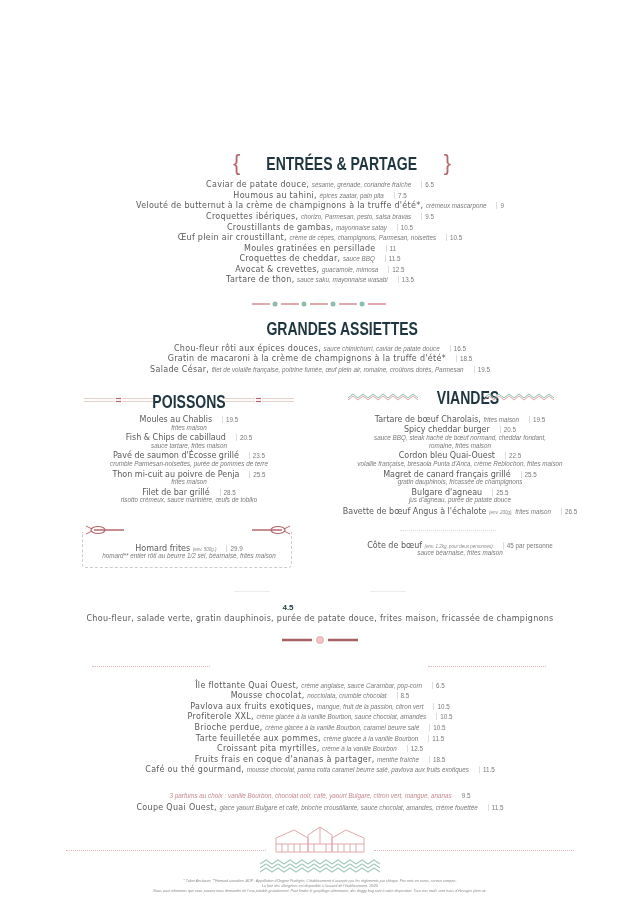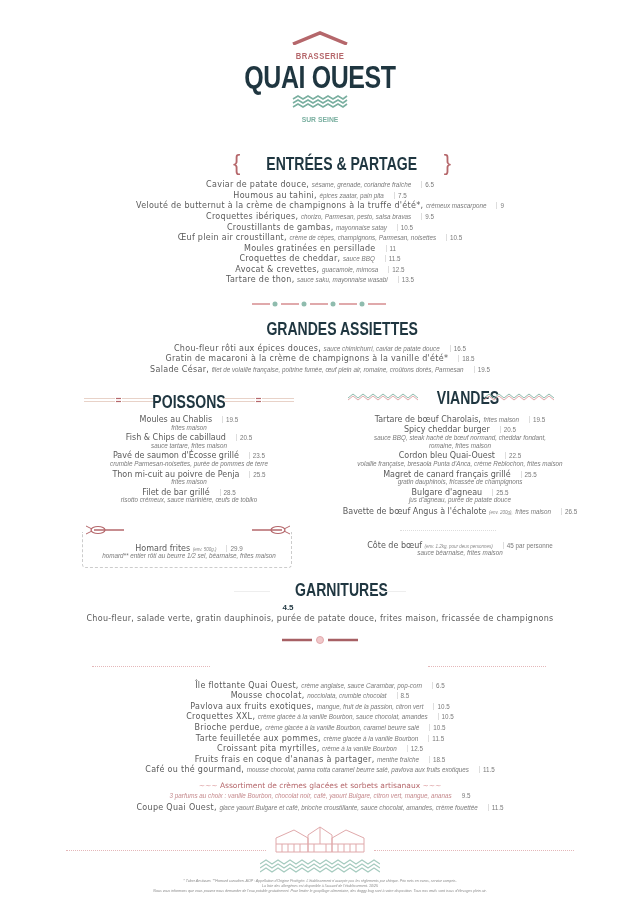--- a/index.html
+++ b/index.html
@@ -48,33 +48,20 @@
   .garn-price { position: absolute; left: 0; width: 576px; text-align: center; font-family: "Liberation Sans", sans-serif; font-weight: bold; font-size: 8px; color: #1f3640; }
   .sorbet-title { position: absolute; left: 0; width: 640px; text-align: center; font-size: 7.5px; color: #b5676b; white-space: nowrap; }
   .sorbet-sub { position: absolute; left: 0; width: 640px; text-align: center; font-size: 6.3px; color: #c58a8d; font-style: italic; white-space: nowrap; font-family: "Liberation Sans", sans-serif; }
   .sorbet-sub .price { color: #7a7a7a; margin-left: 10px; font-style: normal; }
 </style>
 </head>
 <body>
 
 <div class="page">
 
-  <div class="logo">
-    <svg class="roof" viewBox="0 0 58 14" width="58" height="14">
-      <polyline points="2,13 29,2 56,13" fill="none" stroke="#b5676b" stroke-width="3.5"></polyline>
-    </svg>
-    <div class="brasserie">BRASSERIE</div>
-    <div class="quai">QUAI OUEST</div>
-    <svg class="waves" viewBox="0 0 58 14" width="58" height="14">
-      <polyline points="2,4 7,1 12,4 17,1 22,4 27,1 32,4 37,1 42,4 47,1 52,4 56,1" fill="none" stroke="#7bb0a1" stroke-width="1.6"></polyline>
-      <polyline points="2,8 7,5 12,8 17,5 22,8 27,5 32,8 37,5 42,8 47,5 52,8 56,5" fill="none" stroke="#7bb0a1" stroke-width="1.6"></polyline>
-      <polyline points="2,12 7,9 12,12 17,9 22,12 27,9 32,12 37,9 42,12 47,9 52,12 56,9" fill="none" stroke="#7bb0a1" stroke-width="1.6"></polyline>
-    </svg>
-    <div class="surseine">SUR SEINE</div>
-  </div>
 
   <div class="sec-title" style="top:150px;">
     <span class="brace">{</span>
     <span class="t">ENTRÉES &amp; PARTAGE</span>
     <span class="brace">}</span>
   </div>
 
   <div class="item" style="top:179px;"><span class="name">Caviar de patate douce,</span> <span class="desc">sésame, grenade, coriandre fraîche</span><span class="price">6.5</span></div>
   <div class="item" style="top:190px;"><span class="name">Houmous au tahini,</span> <span class="desc">épices zaatar, pain pita</span><span class="price">7.5</span></div>
   <div class="item" style="top:200px;"><span class="name">Velouté de butternut à la crème de champignons à la truffe d'été*,</span> <span class="desc">crémeux mascarpone</span><span class="price">9</span></div>
@@ -95,21 +82,21 @@
     <circle cx="81" cy="4" r="2.5" fill="#8fbcae"></circle>
     <line x1="87" y1="4" x2="105" y2="4" stroke="#e0a9ab" stroke-width="2"></line>
     <circle cx="110" cy="4" r="2.5" fill="#8fbcae"></circle>
     <line x1="116" y1="4" x2="134" y2="4" stroke="#e0a9ab" stroke-width="2"></line>
   </svg>
 
   <div class="sec-title" style="top:319px;">
     <span class="t">GRANDES ASSIETTES</span>
   </div>
   <div class="item" style="top:343px;"><span class="name">Chou-fleur rôti aux épices douces,</span> <span class="desc">sauce chimichurri, caviar de patate douce</span><span class="price">16.5</span></div>
-  <div class="item" style="top:353px;"><span class="name">Gratin de macaroni à la crème de champignons à la vanille d'été*</span><span class="price">18.5</span></div>
+  <div class="item" style="top:353px;"><span class="name">Gratin de macaroni à la crème de champignons à la truffe d'été*</span><span class="price">18.5</span></div>
   <div class="item" style="top:364px;"><span class="name">Salade César,</span> <span class="desc">filet de volaille française, poitrine fumée, œuf plein air, romaine, croûtons dorés, Parmesan</span><span class="price">19.5</span></div>
 
   <svg style="position:absolute;left:84px;top:396px;" width="70" height="8">
     <line x1="0" y1="2.5" x2="70" y2="2.5" stroke="#e8d2c8" stroke-width="1"></line>
     <line x1="0" y1="5.5" x2="70" y2="5.5" stroke="#e8d2c8" stroke-width="1"></line>
     <rect x="31" y="1" width="7" height="6" fill="#fff"></rect>
     <line x1="32" y1="2.5" x2="37" y2="2.5" stroke="#b5676b" stroke-width="1.2"></line>
     <line x1="32" y1="5.5" x2="37" y2="5.5" stroke="#b5676b" stroke-width="1.2"></line>
   </svg>
   <div class="col-title" style="left:84px;width:210px;top:392px;text-decoration:underline;">
@@ -172,51 +159,43 @@
   <div class="sub" style="left:330px;width:260px;top:477px;">gratin dauphinois, fricassée de champignons</div>
   <div class="col-item" style="left:330px;width:260px;top:487px;"><span>Bulgare d'agneau</span><span class="price">25.5</span></div>
   <div class="sub" style="left:330px;width:260px;top:495px;">jus d'agneau, purée de patate douce</div>
   <div class="col-item" style="left:330px;width:260px;top:506px;"><span>Bavette de bœuf Angus à l'échalote</span> <span class="small">(env. 200g),</span> <span class="desc">frites maison</span><span class="price">26.5</span></div>
 
   <div class="dots-line" style="left:400px;top:530px;width:96px;border-top:1px dotted #ddd;"></div>
   <div class="col-item" style="left:330px;width:260px;top:540px;"><span>Côte de bœuf</span> <span class="small">(env. 1.2kg, pour deux personnes)</span><span class="price">45 par personne</span></div>
   <div class="sub" style="left:330px;width:260px;top:548px;">sauce béarnaise, frites maison</div>
 
   <div class="thin-line" style="left:234px;top:591px;width:36px;"></div>
-  <div class="sec-title" style="top:580px;">
-    <span class="t">GARNITURES</span>
-  </div>
   <div class="thin-line" style="left:370px;top:591px;width:36px;"></div>
   <div class="garn-price" style="top:603px;">4.5</div>
   <div class="item" style="top:613px;"><span class="name">Chou-fleur, salade verte, gratin dauphinois, purée de patate douce, frites maison, fricassée de champignons</span></div>
 
   <svg style="position:absolute;left:282px;top:636px;" width="76" height="8">
     <line x1="0" y1="4" x2="30" y2="4" stroke="#a76064" stroke-width="2.5"></line>
     <circle cx="38" cy="4" r="3.5" fill="#f0c8ca" stroke="#e3a9ac" stroke-width="1"></circle>
     <line x1="46" y1="4" x2="76" y2="4" stroke="#a76064" stroke-width="2.5"></line>
   </svg>
 
   <div class="dots-line" style="left:92px;top:666px;width:118px;"></div>
   <div class="dots-line" style="left:428px;top:666px;width:118px;"></div>
 
   <div class="item" style="top:680px;"><span class="name">Île flottante Quai Ouest,</span> <span class="desc">crème anglaise, sauce Carambar, pop-corn</span><span class="price">6.5</span></div>
   <div class="item" style="top:690px;"><span class="name">Mousse chocolat,</span> <span class="desc">nocciolata, crumble chocolat</span><span class="price">8.5</span></div>
   <div class="item" style="top:701px;"><span class="name">Pavlova aux fruits exotiques,</span> <span class="desc">mangue, fruit de la passion, citron vert</span><span class="price">10.5</span></div>
-  <div class="item" style="top:711px;"><span class="name">Croquettes XXL,</span> <span class="desc">crème glacée à la vanille Bourbon, sauce chocolat, amandes</span><span class="price">10.5</span></div>
+  <div class="item" style="top:711px;"><span class="name">Profiterole XXL,</span> <span class="desc">crème glacée à la vanille Bourbon, sauce chocolat, amandes</span><span class="price">10.5</span></div>
   <div class="item" style="top:722px;"><span class="name">Brioche perdue,</span> <span class="desc">crème glacée à la vanille Bourbon, caramel beurre salé</span><span class="price">10.5</span></div>
   <div class="item" style="top:733px;"><span class="name">Tarte feuilletée aux pommes,</span> <span class="desc">crème glacée à la vanille Bourbon</span><span class="price">11.5</span></div>
   <div class="item" style="top:743px;"><span class="name">Croissant pita myrtilles,</span> <span class="desc">crème à la vanille Bourbon</span><span class="price">12.5</span></div>
   <div class="item" style="top:754px;"><span class="name">Fruits frais en coque d'ananas à partager,</span> <span class="desc">menthe fraîche</span><span class="price">18.5</span></div>
   <div class="item" style="top:764px;"><span class="name">Café ou thé gourmand,</span> <span class="desc">mousse chocolat, panna cotta caramel beurre salé, pavlova aux fruits exotiques</span><span class="price">11.5</span></div>
 
-  <div class="sorbet-title" style="top:781px;">
-    <span style="color:#e0a9ab;">~~~</span>
-    <span>Assortiment de crèmes glacées et sorbets artisanaux</span>
-    <span style="color:#e0a9ab;">~~~</span>
-  </div>
   <div class="sorbet-sub" style="top:792px;"><span>3 parfums au choix : vanille Bourbon, chocolat noir, café, yaourt Bulgare, citron vert, mangue, ananas</span><span class="price">9.5</span></div>
   <div class="item" style="top:802px;"><span class="name">Coupe Quai Ouest,</span> <span class="desc">glace yaourt Bulgare et café, brioche croustillante, sauce chocolat, amandes, crème fouettée</span><span class="price">11.5</span></div>
 
   <div class="dots-line" style="left:66px;top:850px;width:200px;"></div>
   <svg style="position:absolute;left:274px;top:825px;" width="92" height="28">
     <g fill="none" stroke="#e0a9ab" stroke-width="1">
       <polyline points="2,27 2,13 20,5 34,13 34,27"></polyline>
       <polyline points="34,27 34,10 46,2 58,10 58,27"></polyline>
       <polyline points="58,27 58,13 72,5 90,13 90,27"></polyline>
       <line x1="2" y1="27" x2="90" y2="27"></line>

